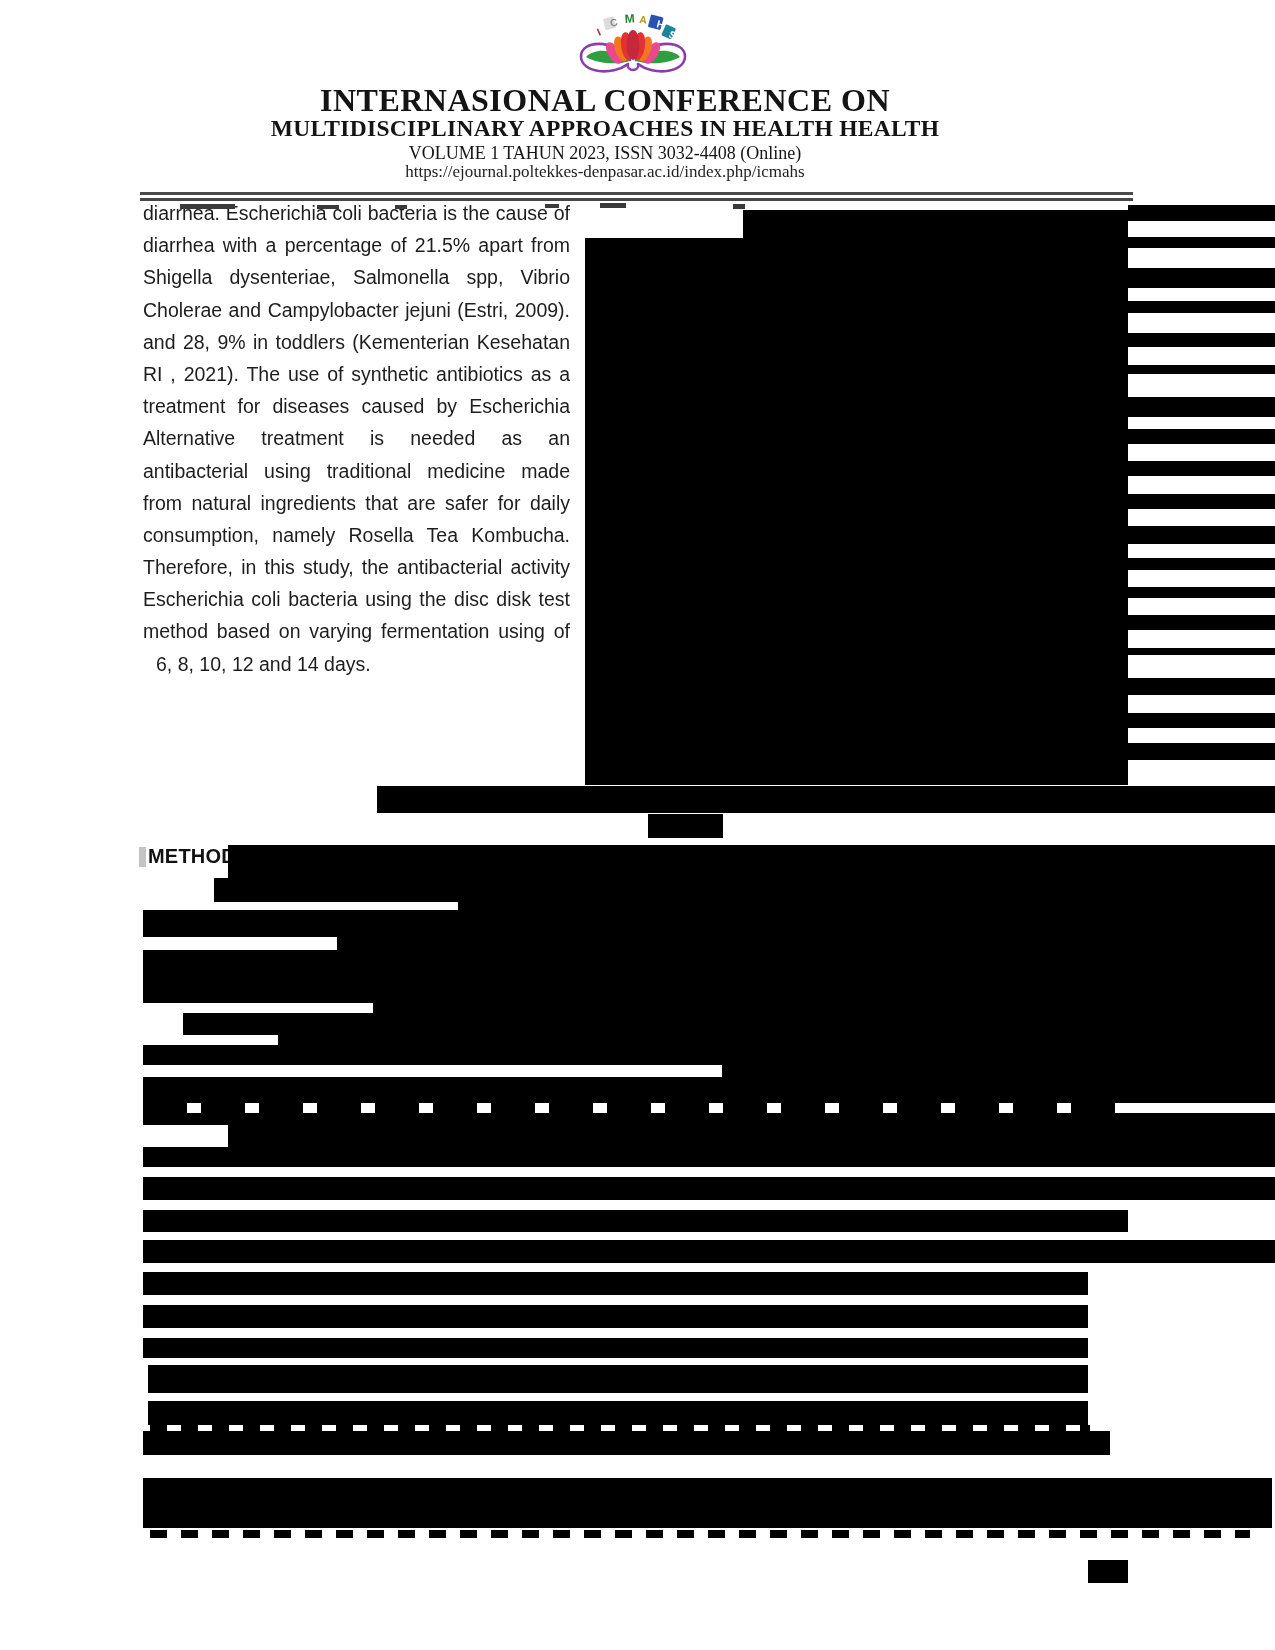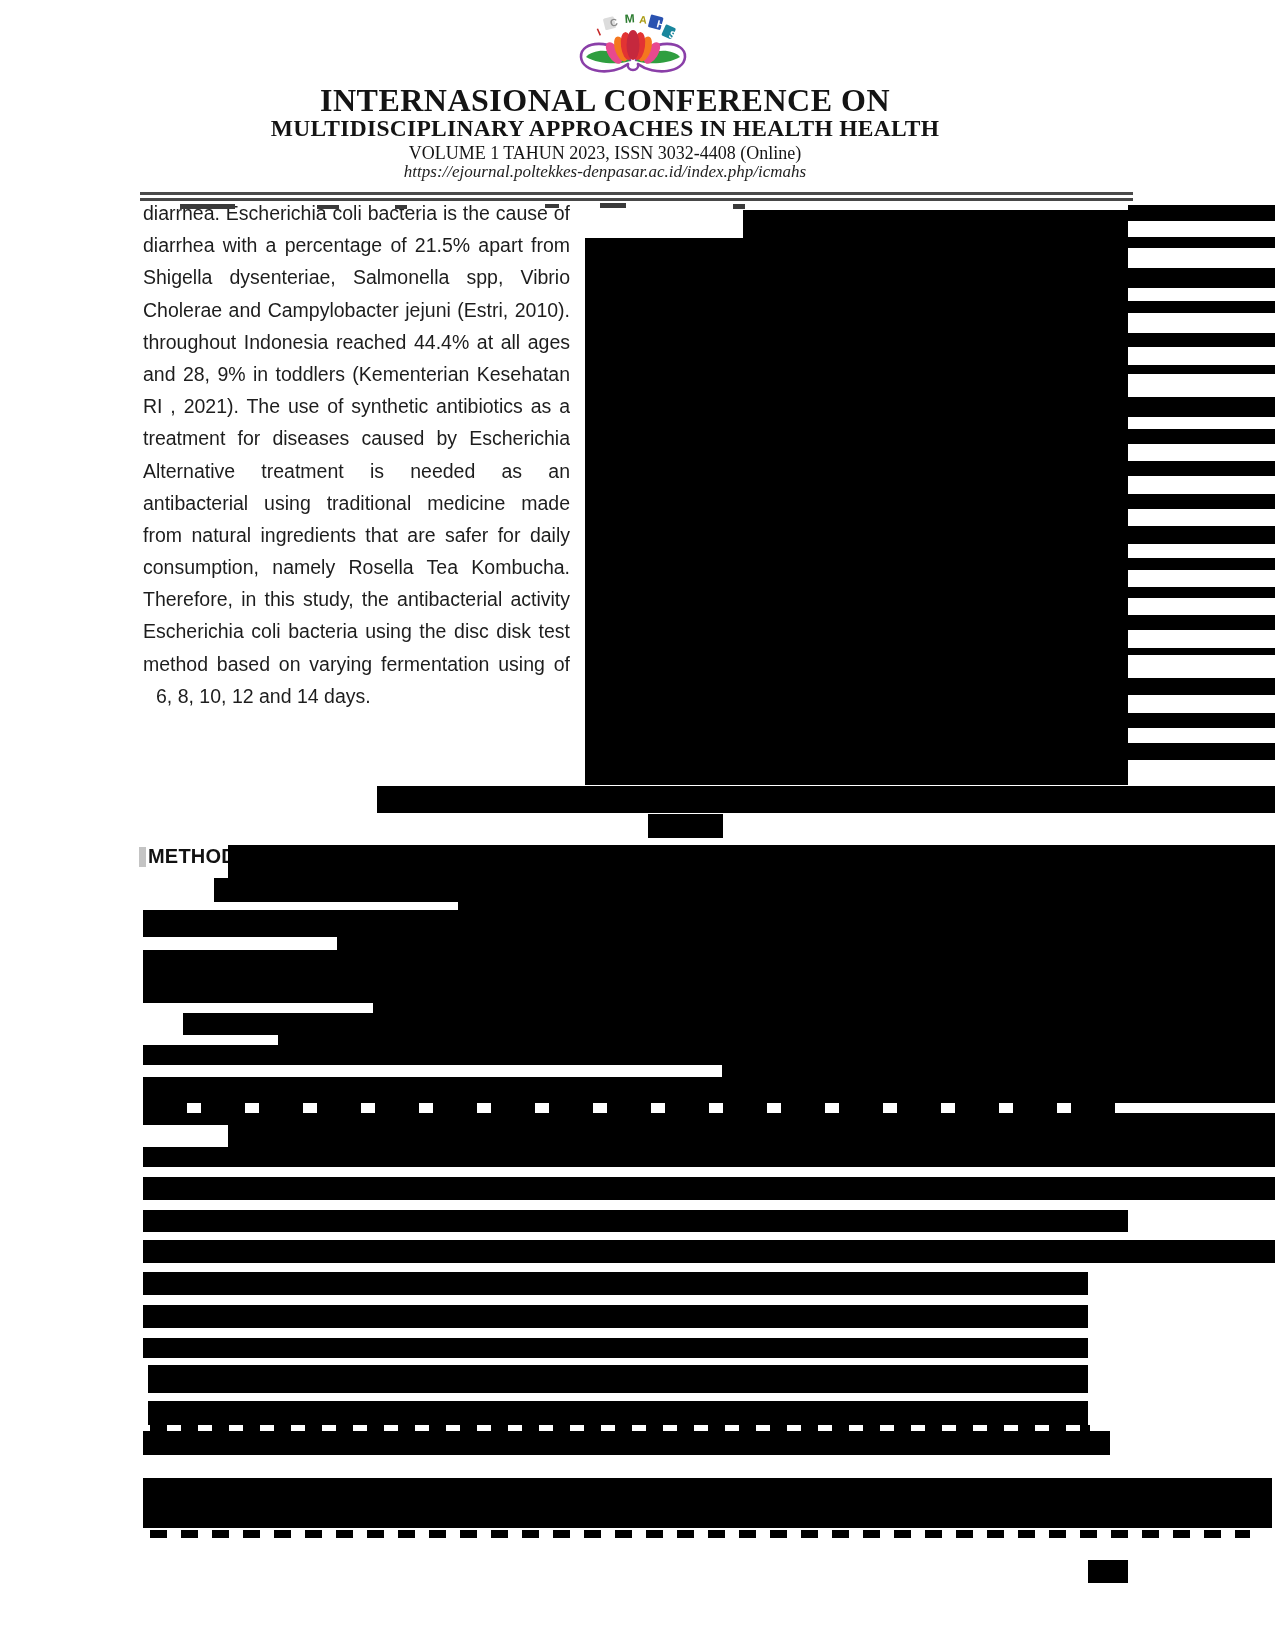--- a/index.html
+++ b/index.html
@@ -8,21 +8,21 @@
   
   .header{position:absolute;left:35px;top:0;width:1140px;height:185px;
           font-family:"Liberation Serif",serif;color:#141414;}
   .logo{position:absolute;left:533px;top:12px;width:130px;height:74px;}
   .t1{position:absolute;top:82px;left:0;width:100%;text-align:center;
       font-size:32px;font-weight:bold;letter-spacing:.5px;}
   .t2{position:absolute;top:115px;left:0;width:100%;text-align:center;
       font-size:23.5px;font-weight:bold;letter-spacing:.3px;}
   .vol{position:absolute;top:143px;left:0;width:100%;text-align:center;font-size:18px;}
   .url{position:absolute;top:162px;left:0;width:100%;text-align:center;
-       font-size:17px;font-style:italic;color:#222;}
+       font-size:17px;color:#222;}
   .rule{position:absolute;left:140px;top:192px;width:993px;height:3px;
         border-top:3px solid #4a4a4a;border-bottom:3px solid #474747;}
   
   .leftcol{position:absolute;left:143px;top:197px;width:427px;font-size:19.5px;
            line-height:32.2px;color:#1d1d1d;}
   .tline{position:relative;height:32.2px;overflow:hidden;
          text-align:justify;text-align-last:justify;white-space:normal;}
   .tline.last{text-align-last:left;margin-left:13px;}
   .method{position:absolute;left:148px;top:845px;font-size:20px;font-weight:bold;
           letter-spacing:.2px;color:#111;}
@@ -76,22 +76,21 @@
     <div class="vol">VOLUME 1 TAHUN 2023, ISSN 3032-4408 (Online)</div>
     <div class="url">https://ejournal.poltekkes-denpasar.ac.id/index.php/icmahs</div>
   </div>
 
   <div class="rule"></div>
 
   <div class="leftcol" id="leftcol">
       <div class="tline">diarrhea. Escherichia coli bacteria is the cause of</div>
       <div class="tline">diarrhea with a percentage of 21.5% apart from</div>
       <div class="tline">Shigella dysenteriae, Salmonella spp, Vibrio</div>
-      <div class="tline">Cholerae and Campylobacter jejuni (Estri, 2010).</div>
-      <div class="tline">throughout Indonesia reached 44.4% at all ages</div>
+      <div class="tline">Cholerae and Campylobacter jejuni (Estri, 2009).</div>
       <div class="tline">and 28, 9% in toddlers (Kementerian Kesehatan</div>
       <div class="tline">RI , 2021). The use of synthetic antibiotics as a</div>
       <div class="tline">treatment for diseases caused by Escherichia coli</div>
       <div class="tline">Alternative treatment is needed as an</div>
       <div class="tline">antibacterial using traditional medicine made</div>
       <div class="tline">from natural ingredients that are safer for daily</div>
       <div class="tline">consumption, namely Rosella Tea Kombucha.</div>
       <div class="tline">Therefore, in this study, the antibacterial activity</div>
       <div class="tline">Escherichia coli bacteria using the disc disk test</div>
       <div class="tline">method based on varying fermentation using of</div>

